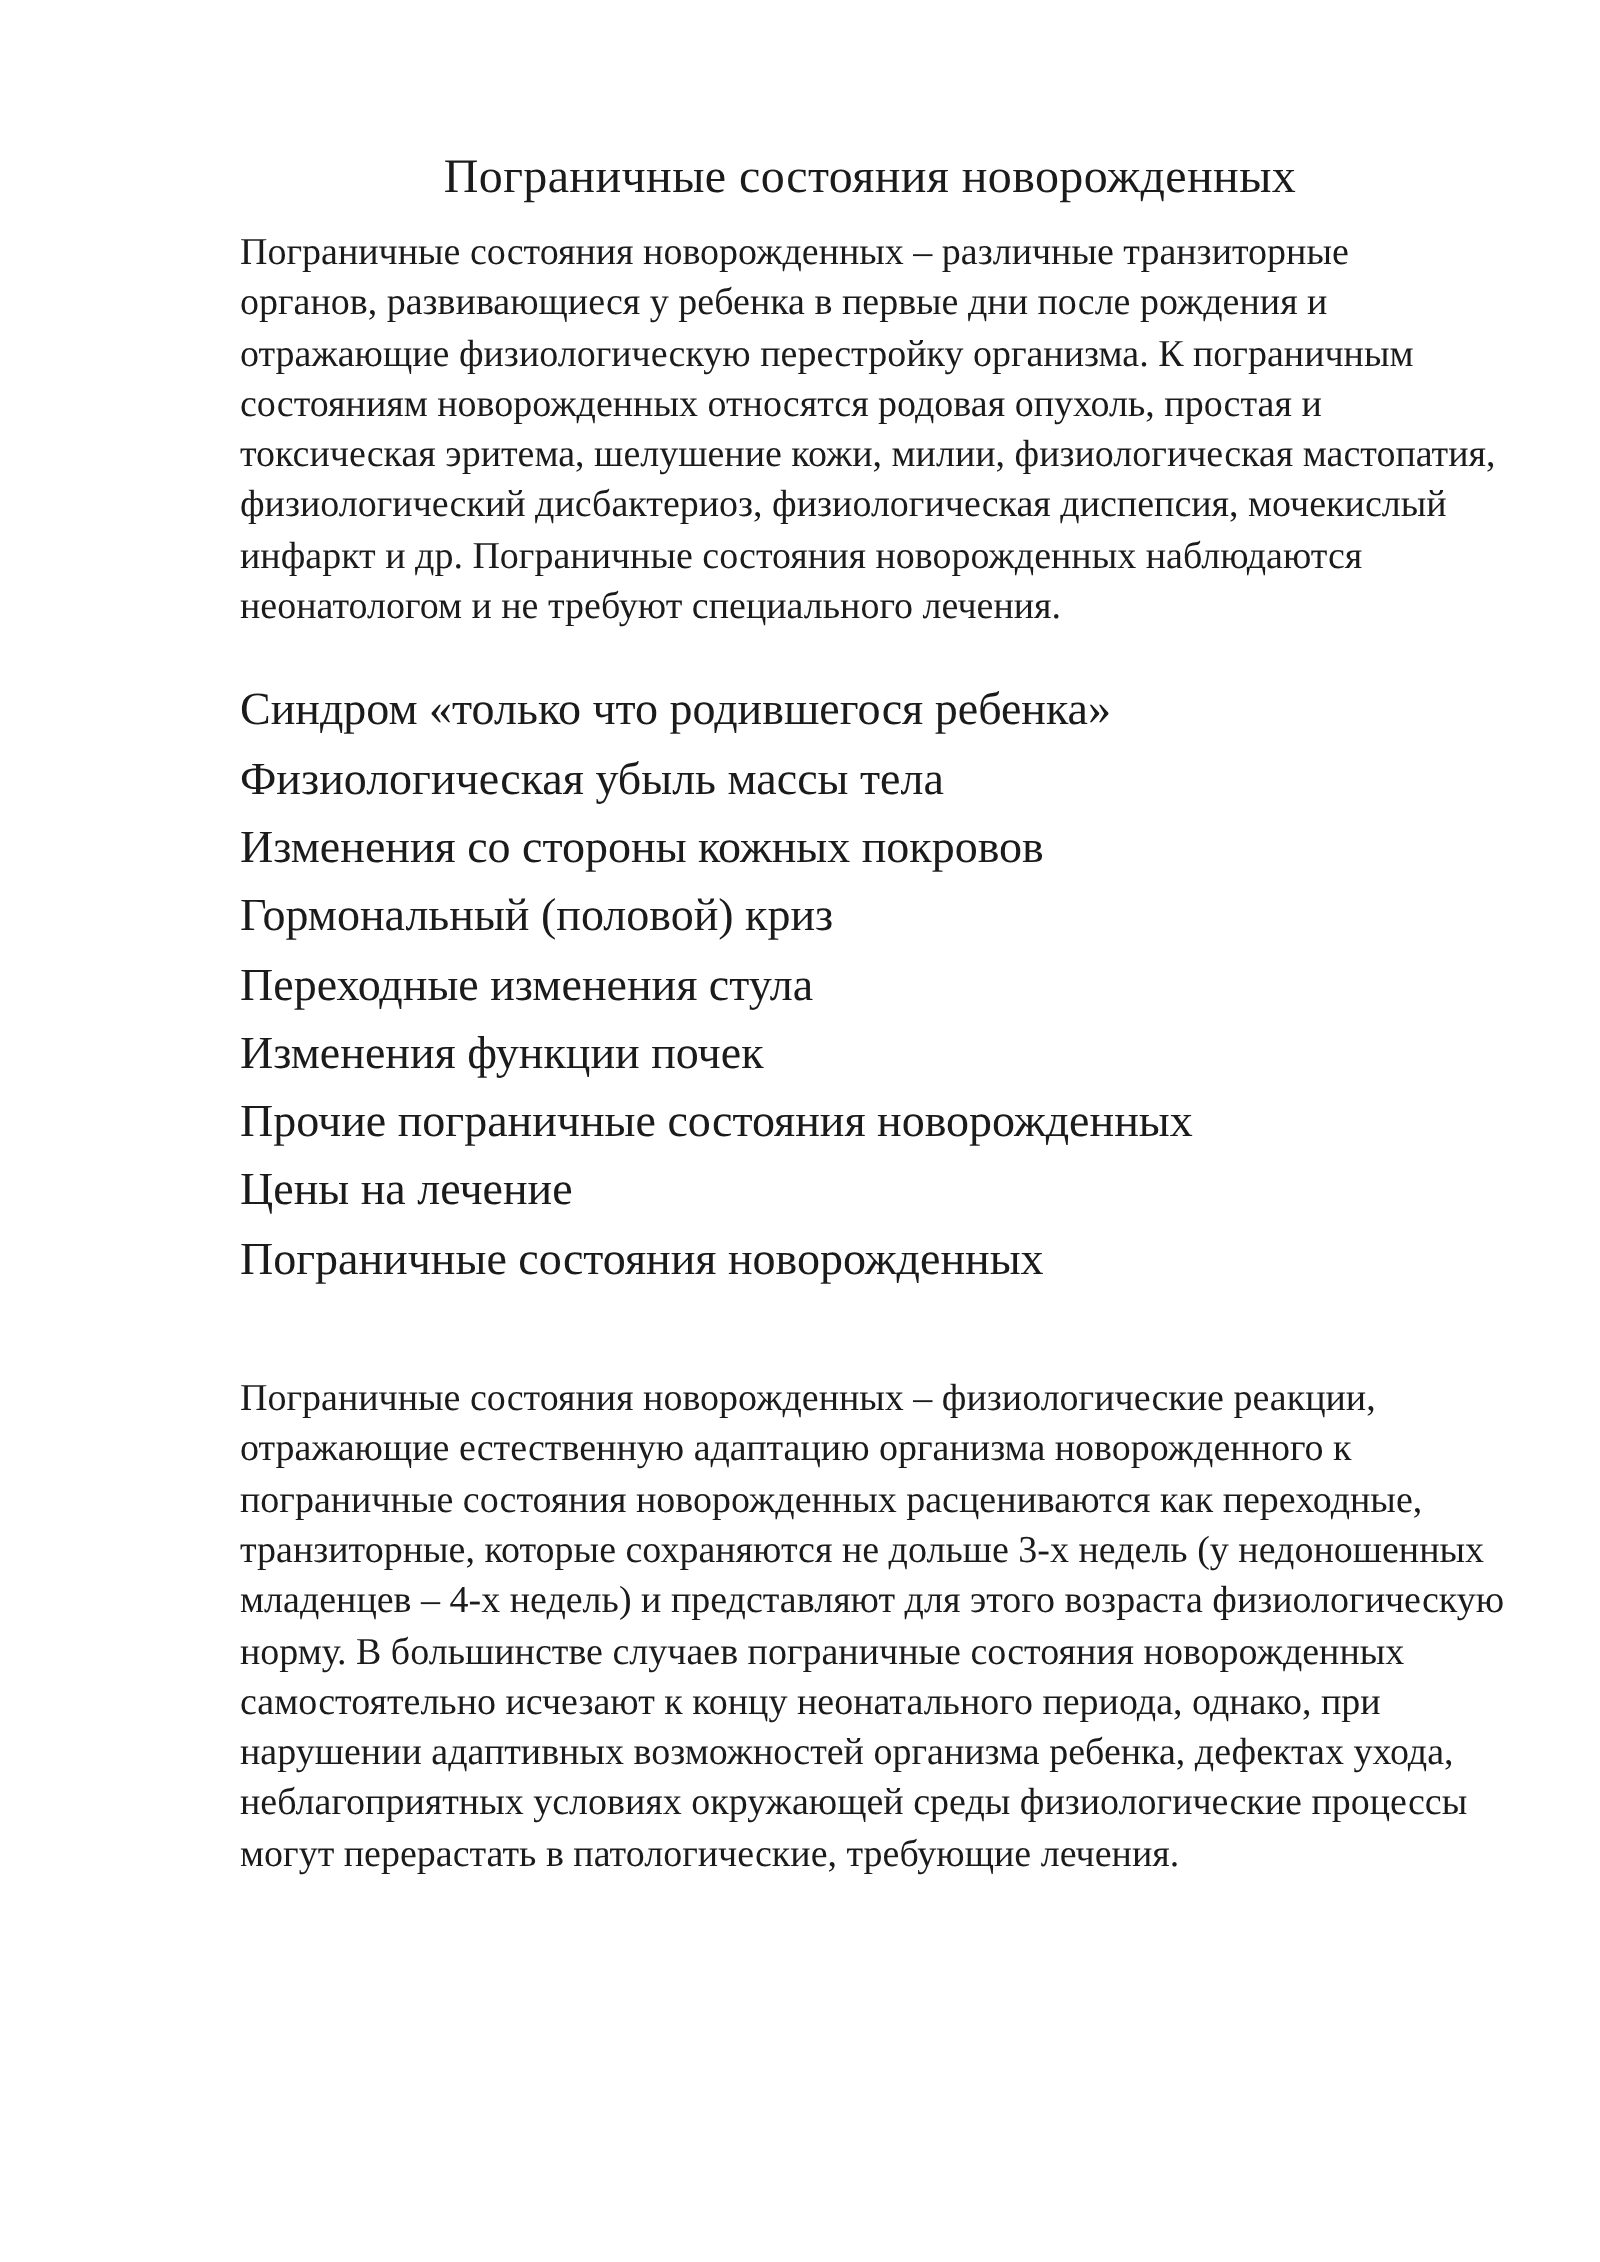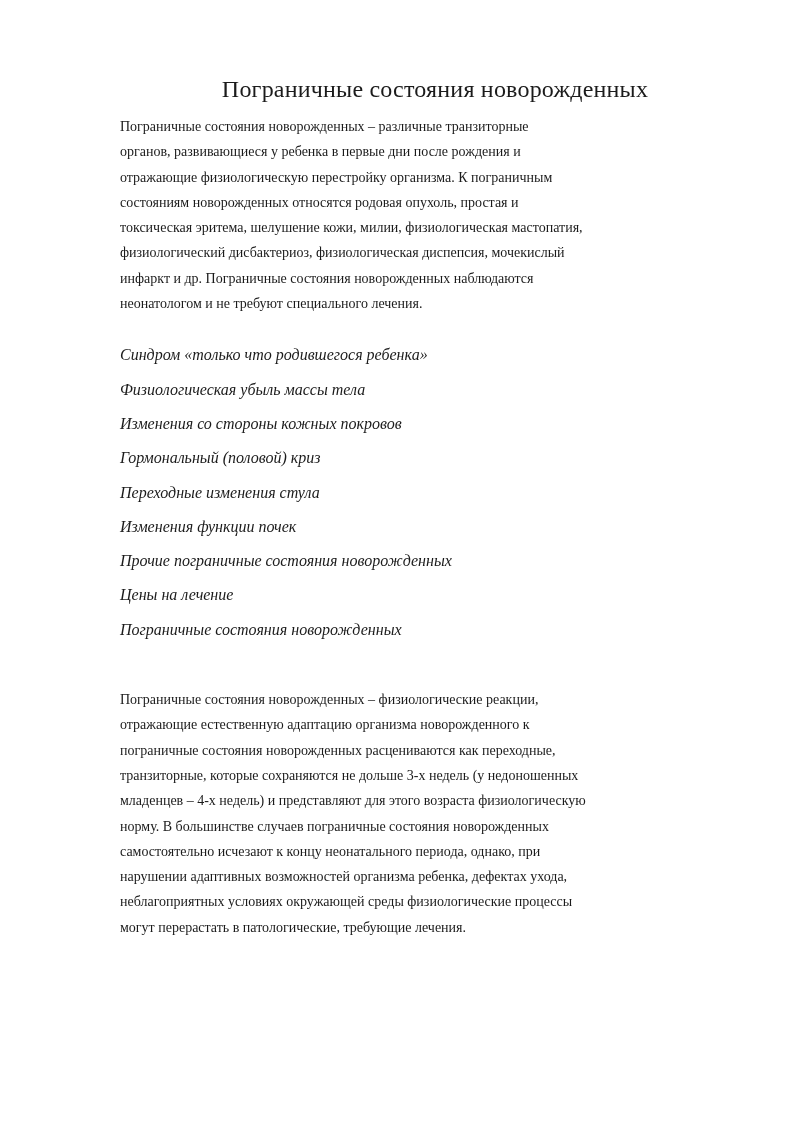--- a/index.html
+++ b/index.html
@@ -21,38 +21,37 @@
   .doc-title {
     font-size: 24px;
     font-weight: normal;
     line-height: 30px;
     text-align: center;
     margin: 0;
     padding-top: 74px;
     letter-spacing: 0.2px;
   }
   .paragraph {
-    font-size: 14px;
+    font-size: 19px;
     line-height: 25.3px;
   }
   .paragraph .line {
     white-space: nowrap;
   }
   .intro-paragraph {
     margin-top: 10px;
   }
   .toc-list {
     margin-top: 26px;
   }
   .toc-item {
-    font-size: 16px;
+    font-size: 23px;
     line-height: 25.3px;
     margin-bottom: 9px;
     white-space: nowrap;
-    font-style: italic;
   }
   .toc-item:last-child {
     margin-bottom: 0;
   }
   .body-paragraph {
     margin-top: 45px;
   }
 </style>
 </head>
 <body style="background: rgb(255, 255, 255); color: rgb(27, 27, 27);">

